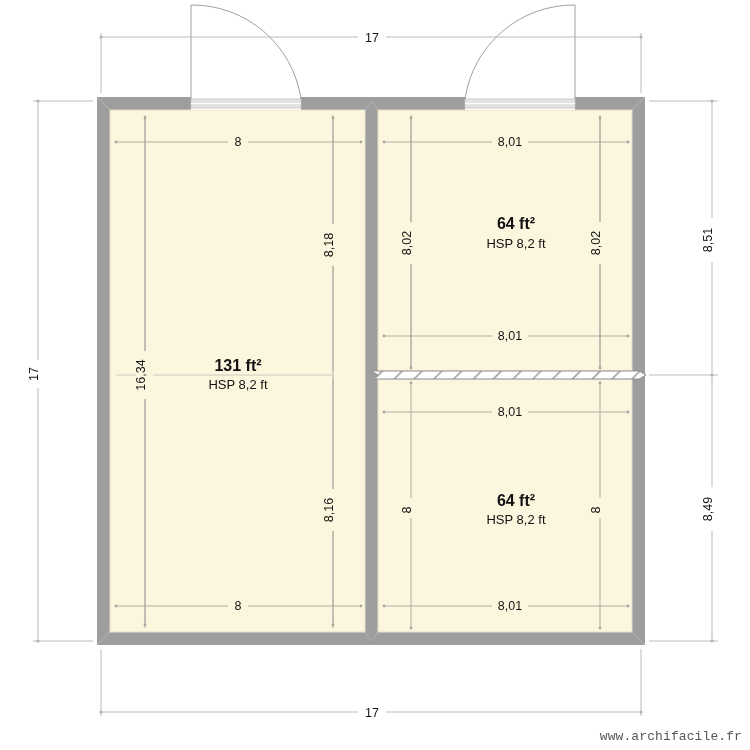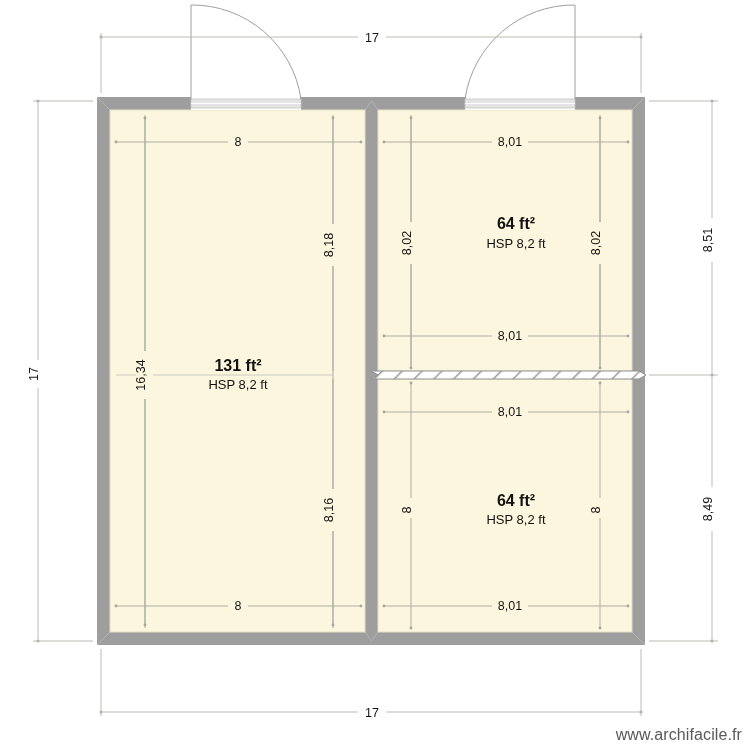--- a/index.html
+++ b/index.html
@@ -8,22 +8,22 @@
     font-family:"Liberation Sans","DejaVu Sans",sans-serif;
     overflow:hidden;
     position:relative;
   }
   #plan{
     position:absolute;left:0;top:0;width:750px;height:750px;
   }
   .watermark{
     position:absolute;
     right:8px;bottom:6px;
-    font-family:Liberation Sans, sans-serif;
-    font-size:16px;
+    font-family:Liberation Mono, monospace;
+    font-size:13px;
     color:#58585a;
     letter-spacing:.1px;
     white-space:nowrap;
   }
   svg text{ font-family:"Liberation Sans","DejaVu Sans",sans-serif; }
   .dimtxt{ font-size:12.5px; fill:#141414; }
   .areatxt{ font-size:16px; font-weight:bold; fill:#111111; }
   .hsptxt{ font-size:13px; fill:#111111; }
 </style>
 </head>

